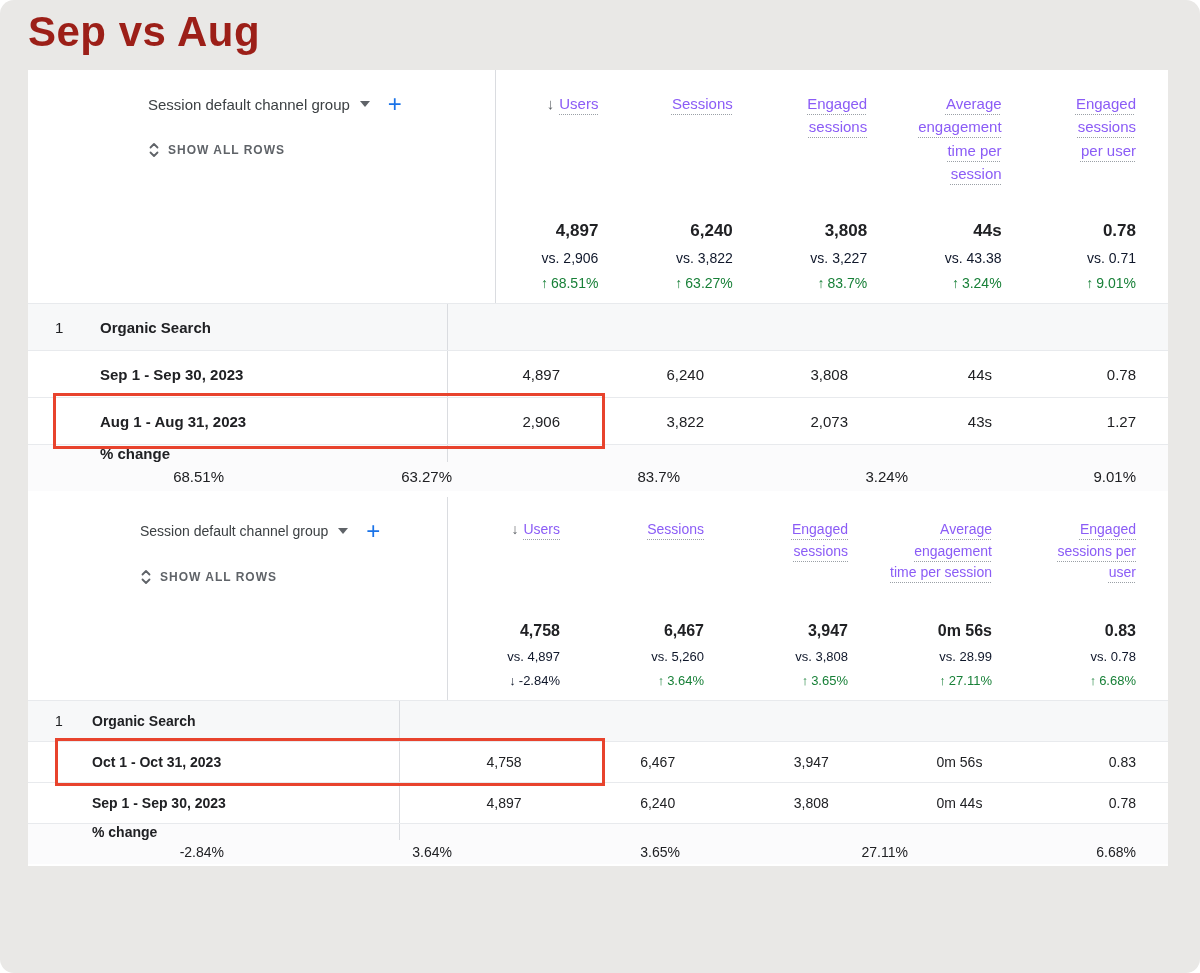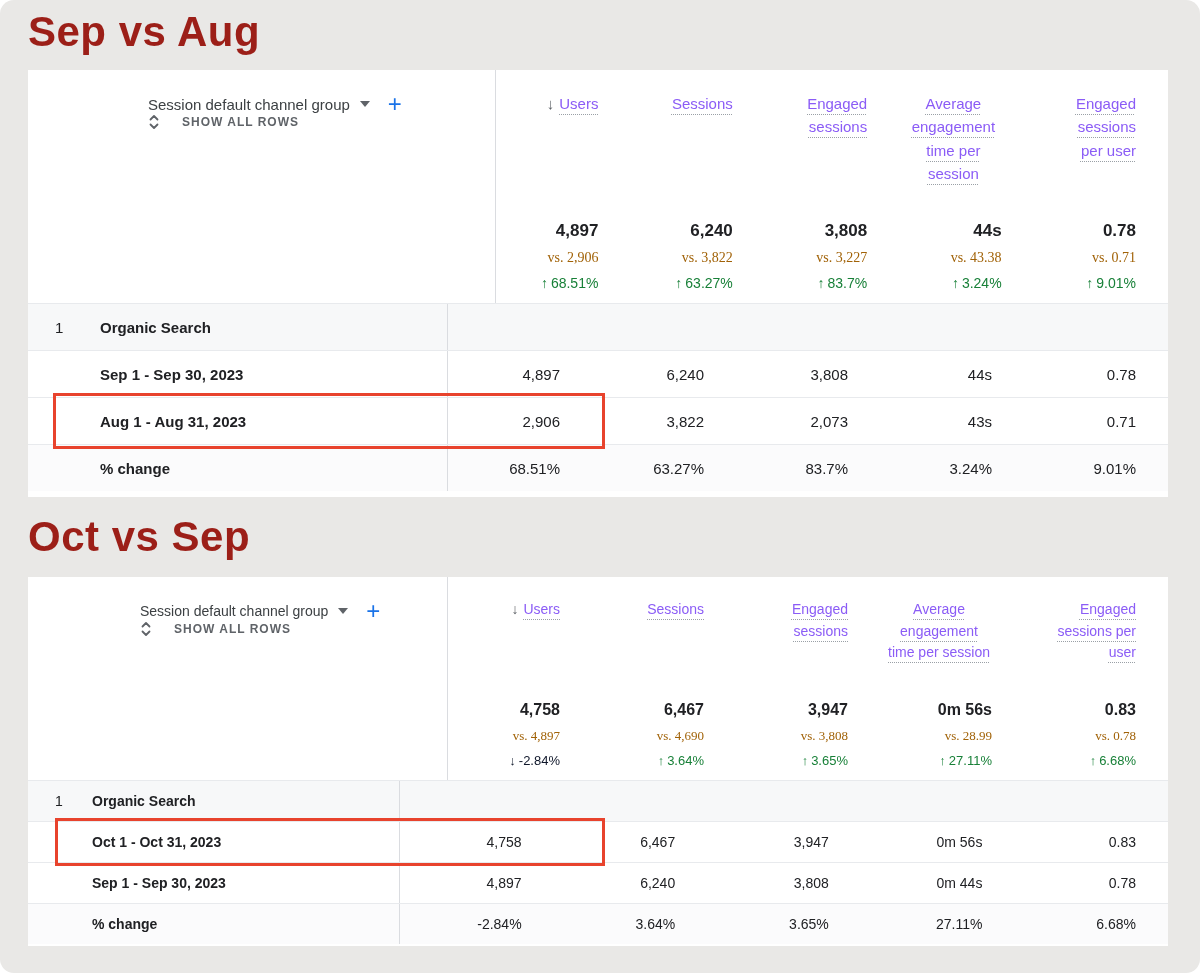--- a/index.html
+++ b/index.html
@@ -26,52 +26,52 @@
     padding:24px 0 0 var(--dimpad); flex-shrink:0;
   }
   .dim-control { display:flex; align-items:center; font-size:var(--fs); color:#3c4043; cursor:pointer; }
   .dim-label { margin-right:10px; }
   .caret-down {
     width:0; height:0; border-left:5px solid transparent; border-right:5px solid transparent;
     border-top:6px solid #5f6368; display:inline-block; margin-right:18px;
   }
   .add-btn { color:#1a73e8; font-size:24px; font-weight:normal; line-height:20px; cursor:pointer; }
   .show-all {
-    display:flex; align-items:center; gap:22px;
+    margin-top:28px; display:flex; align-items:center; gap:8px;
     font-size:12px; letter-spacing:1px; color:#5f6368; font-weight:bold; cursor:pointer;
   }
   .unfold-icon { display:inline-flex; flex-direction:column; }
 
   .hdr-metrics { flex:1; display:grid; grid-template-columns:repeat(5,1fr); }
   .metric-col {
     display:flex; flex-direction:column; justify-content:space-between; align-items:flex-end;
     padding:22px 32px 12px 6px; text-align:right;
   }
   .hdr-label-wrap { display:flex; align-items:flex-start; justify-content:flex-end; gap:5px; cursor:pointer; }
   .sort-arrow { color:#5f6368; font-size:var(--fs); line-height:1.55; }
   .hdr-label {
     display:inline-block; font-size:var(--fs); line-height:1.55; color:#8b5cf6;
     text-decoration:underline dotted #9aa0a6; text-decoration-thickness:1px; text-underline-offset:5px;
   }
   .c3 .hdr-label { max-width:72px; }
-  .c4 .hdr-label { max-width:114px;text-align:center; }
+  .c4 .hdr-label { max-width:114px; }
   .c5 .hdr-label { max-width:80px; }
   .t2 .c5 .hdr-label { max-width:102px; }
 
   .summary { display:flex; flex-direction:column; align-items:flex-end; gap:9px; }
   .sum-value { font-size:var(--bigfs); font-weight:bold; color:#202124; }
-  .sum-vs { font-size:var(--subfs); color:#a16207;font-family:Liberation Serif, serif; }
+  .sum-vs { font-size:var(--subfs); color:#0f172a; }
   .sum-change { font-size:var(--subfs); }
   .sum-change.up { color:#188038; }
   .sum-change.down { color:#0f172a; }
   .chg-arrow { font-size:var(--subfs); margin-right:3px; }
 
   .row { display:flex; height:var(--rowh); border-top:1px solid #e8eaed; position:relative; }
   .row.shade { background:#f7f8f9; }
-  .row.shade2 { background:#fbfbfc; }
+  .row.shade2 { background:#fbfbfc;flex-direction:column; }
   .cell-dim {
     width:var(--dimw); flex-shrink:0; border-right:1px solid #dadce0;
     display:flex; align-items:center; padding-left:var(--dimpad);
     font-size:var(--fs); font-weight:bold; color:#202124; position:relative;
   }
   .row-num {
     position:absolute; left:var(--numleft); font-weight:normal; font-size:var(--fs); color:#202124;
   }
   .cell-vals { flex:1; display:grid; grid-template-columns:repeat(5,1fr); align-items:center; }
   .cell-val { text-align:right; padding-right:32px; font-size:var(--fs); color:#202124; }
@@ -193,39 +193,38 @@
     <div class="row">
       <div class="hl-rect"></div>
       <div class="cell-dim">
         <span>Aug 1 - Aug 31, 2023</span>
       </div>
       <div class="cell-vals">
         <span class="cell-val">2,906</span>
         <span class="cell-val">3,822</span>
         <span class="cell-val">2,073</span>
         <span class="cell-val">43s</span>
-        <span class="cell-val">0.71</span>
+        <span class="cell-val">1.27</span>
       </div>
     </div>
 
     <div class="row shade2">
       <div class="cell-dim">
         <span>% change</span>
       </div>
       <div class="cell-vals">
         <span class="cell-val">68.51%</span>
         <span class="cell-val">63.27%</span>
         <span class="cell-val">83.7%</span>
         <span class="cell-val">3.24%</span>
         <span class="cell-val">9.01%</span>
       </div>
     </div>
   </div>
 
-  <div class="section-title title-2">Oct vs Sep</div>
 
   <div class="card t2">
     <div class="tbl-header">
       <div class="hdr-left">
         <div class="dim-control">
           <span class="dim-label">Session default channel group</span>
           <span class="caret-down"></span>
           <span class="add-btn">+</span>
         </div>
         <div class="show-all">
@@ -251,21 +250,21 @@
             <span class="sum-change down"><span class="chg-arrow">↓</span><span>-2.84%</span></span>
           </span>
         </div>
 
         <div class="metric-col c2">
           <span class="hdr-label-wrap">
             <span class="hdr-label">Sessions</span>
           </span>
           <span class="summary">
             <span class="sum-value">6,467</span>
-            <span class="sum-vs">vs. 4,690</span>
+            <span class="sum-vs">vs. 5,260</span>
             <span class="sum-change up"><span class="chg-arrow">↑</span><span>3.64%</span></span>
           </span>
         </div>
 
         <div class="metric-col c3">
           <span class="hdr-label-wrap">
             <span class="hdr-label">Engaged sessions</span>
           </span>
           <span class="summary">
             <span class="sum-value">3,947</span>

